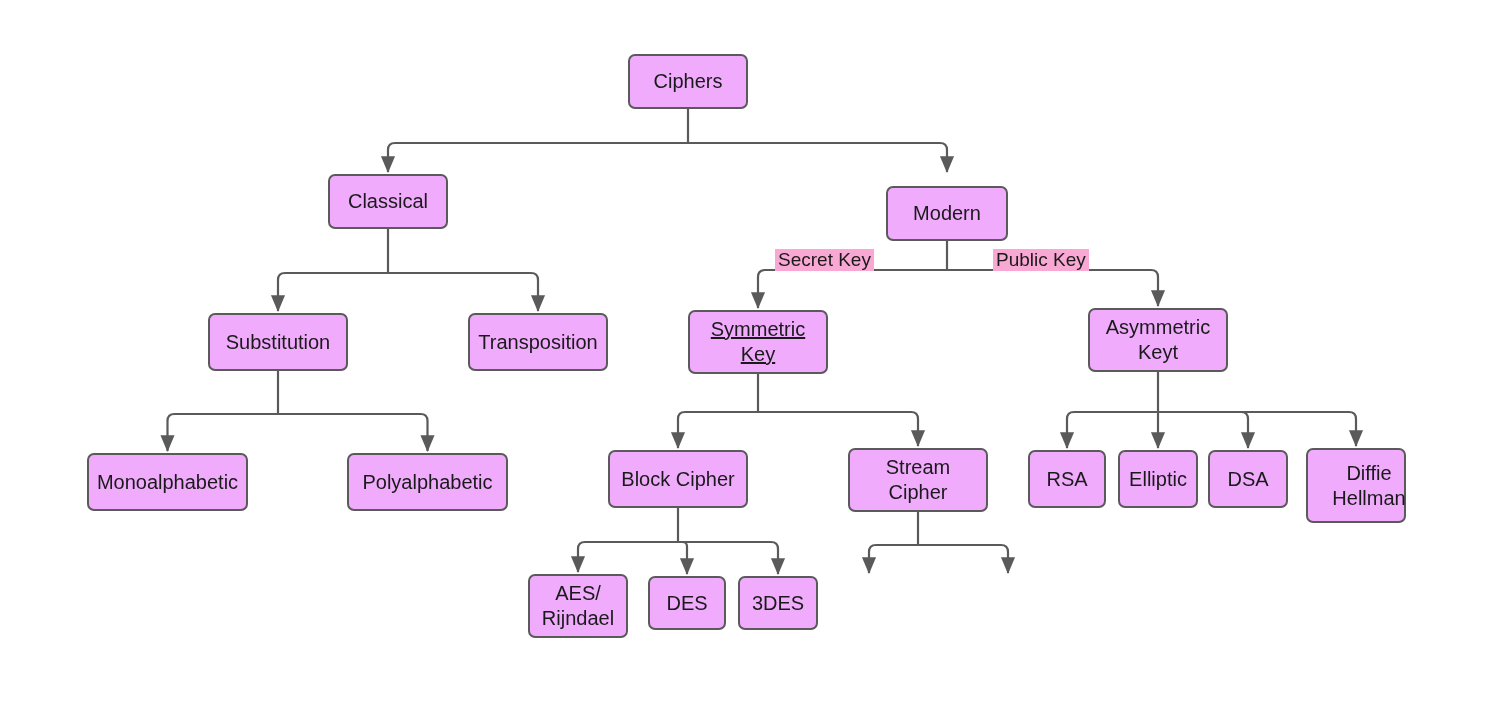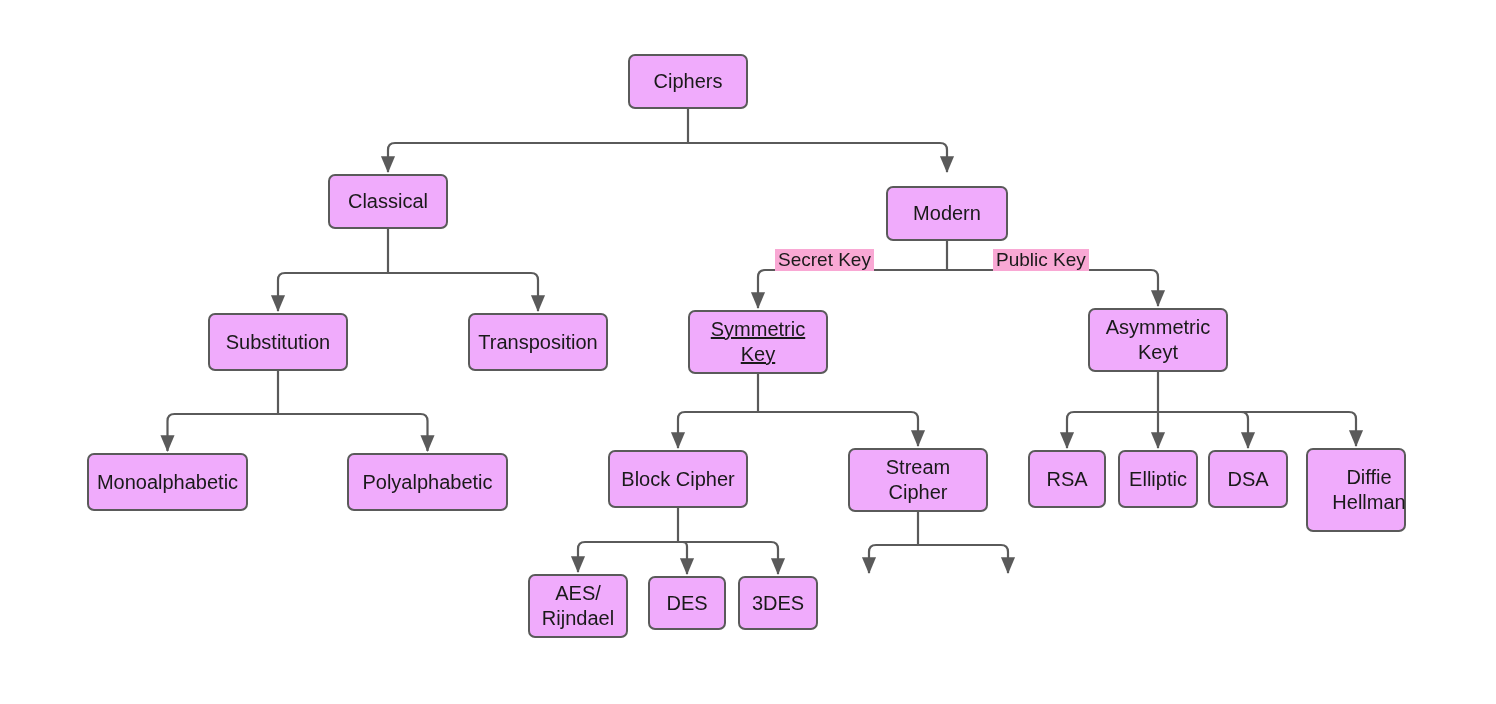--- a/index.html
+++ b/index.html
@@ -117,21 +117,21 @@
       <div class="node" style="left: 1088px; top: 308px; width: 140px; height: 64px;">Asymmetric
 Keyt</div>
       <div class="node" style="left: 87px; top: 453px; width: 161px; height: 58px;">Monoalphabetic</div>
       <div class="node" style="left: 347px; top: 453px; width: 161px; height: 58px;">Polyalphabetic</div>
       <div class="node" style="left: 608px; top: 450px; width: 140px; height: 58px;">Block Cipher</div>
       <div class="node" style="left: 848px; top: 448px; width: 140px; height: 64px;">Stream
 Cipher</div>
       <div class="node" style="left: 1028px; top: 450px; width: 78px; height: 58px;">RSA</div>
       <div class="node" style="left: 1118px; top: 450px; width: 80px; height: 58px;">Elliptic</div>
       <div class="node" style="left: 1208px; top: 450px; width: 80px; height: 58px;">DSA</div>
-      <div class="node" style="left: 1306px; top: 448px; width: 100px; height: 84px; padding-left: 32px;">Diffie
+      <div class="node" style="left: 1306px; top: 448px; width: 100px; height: 75px; padding-left: 32px;">Diffie
 Hellman</div>
       <div class="node" style="left: 528px; top: 574px; width: 100px; height: 64px;">AES/
 Rijndael</div>
       <div class="node" style="left: 648px; top: 576px; width: 78px; height: 54px;">DES</div>
       <div class="node" style="left: 738px; top: 576px; width: 80px; height: 54px;">3DES</div>
     </div>
 
   <div id="label-layer">
       <div class="edge-label" style="left: 775px; top: 249px;">Secret Key</div>
       <div class="edge-label" style="left: 993px; top: 249px;">Public Key</div>

